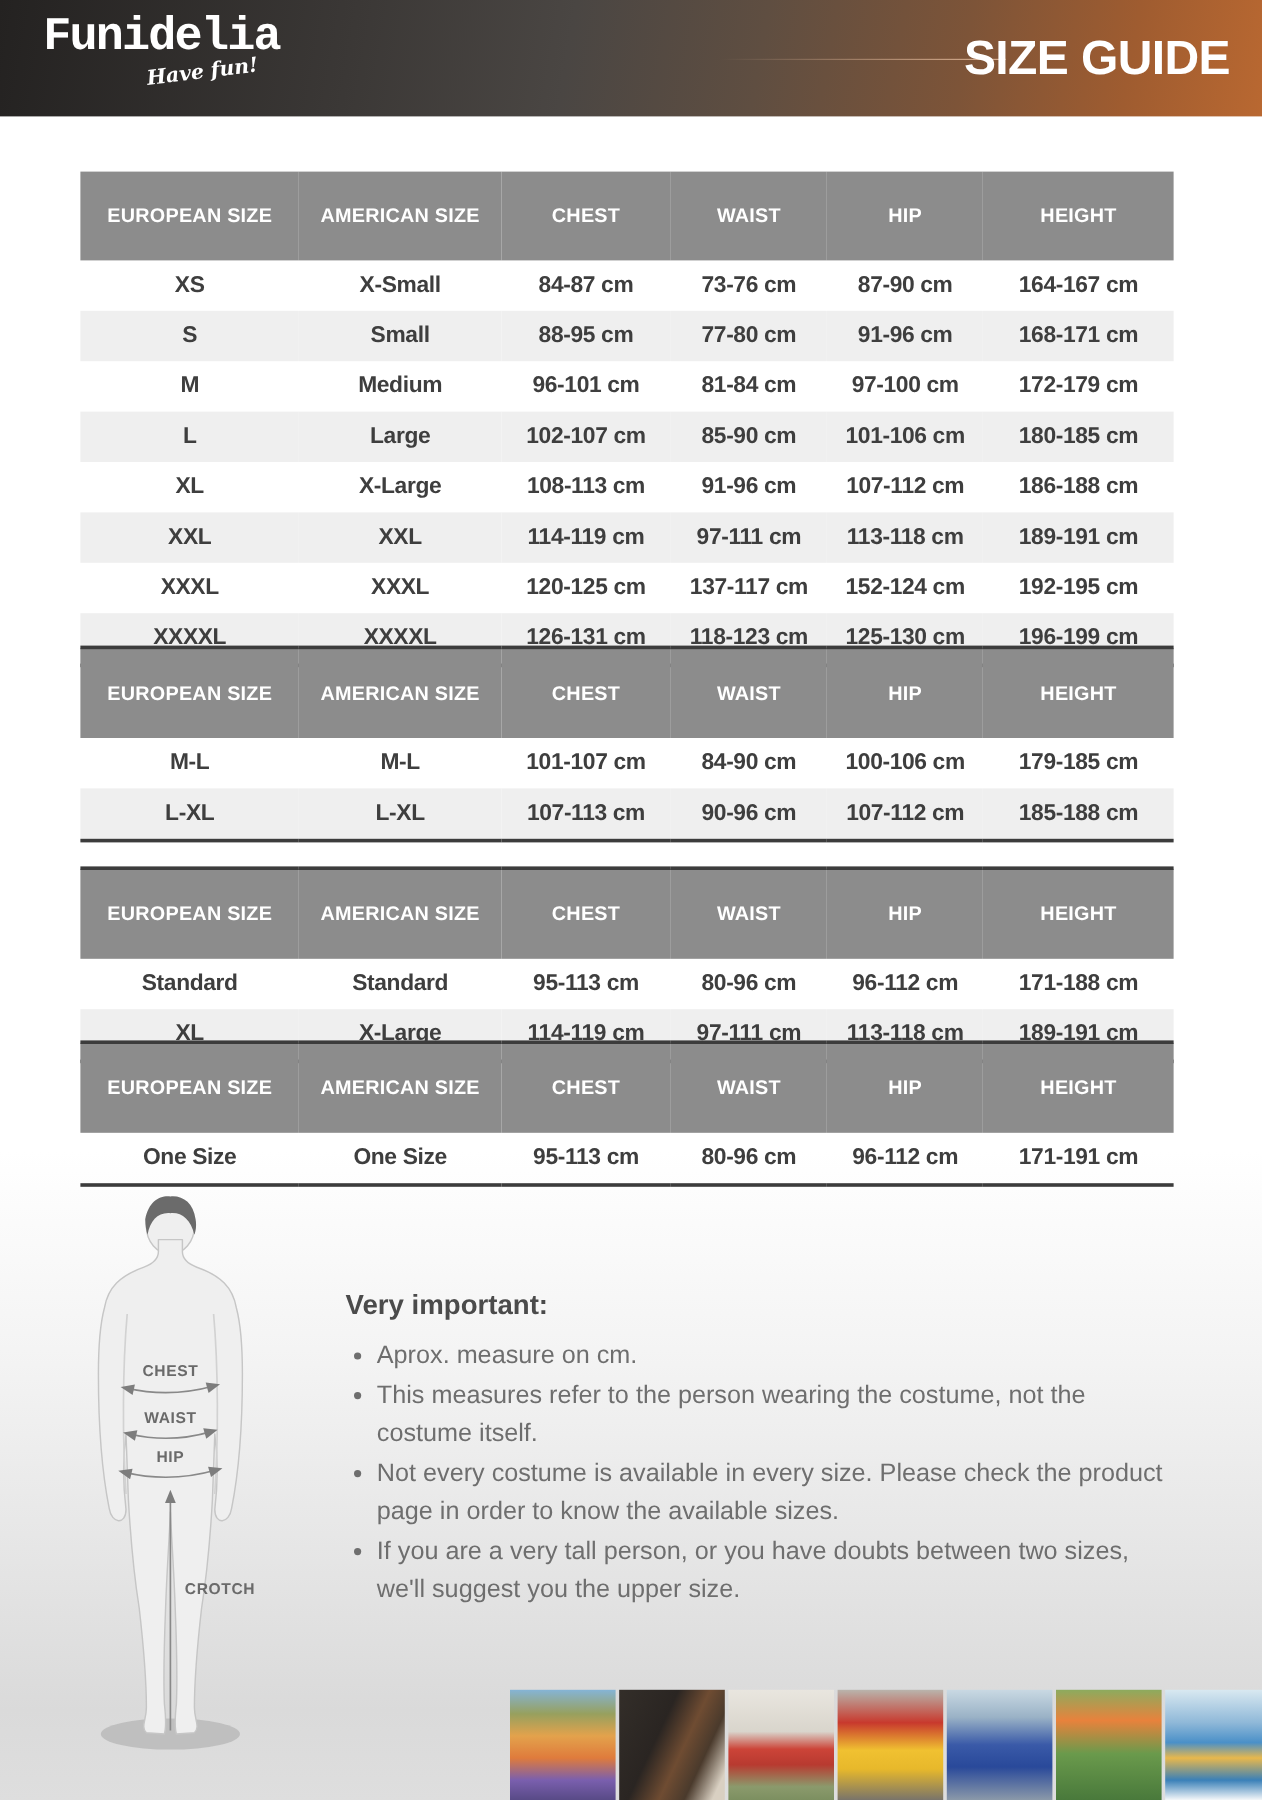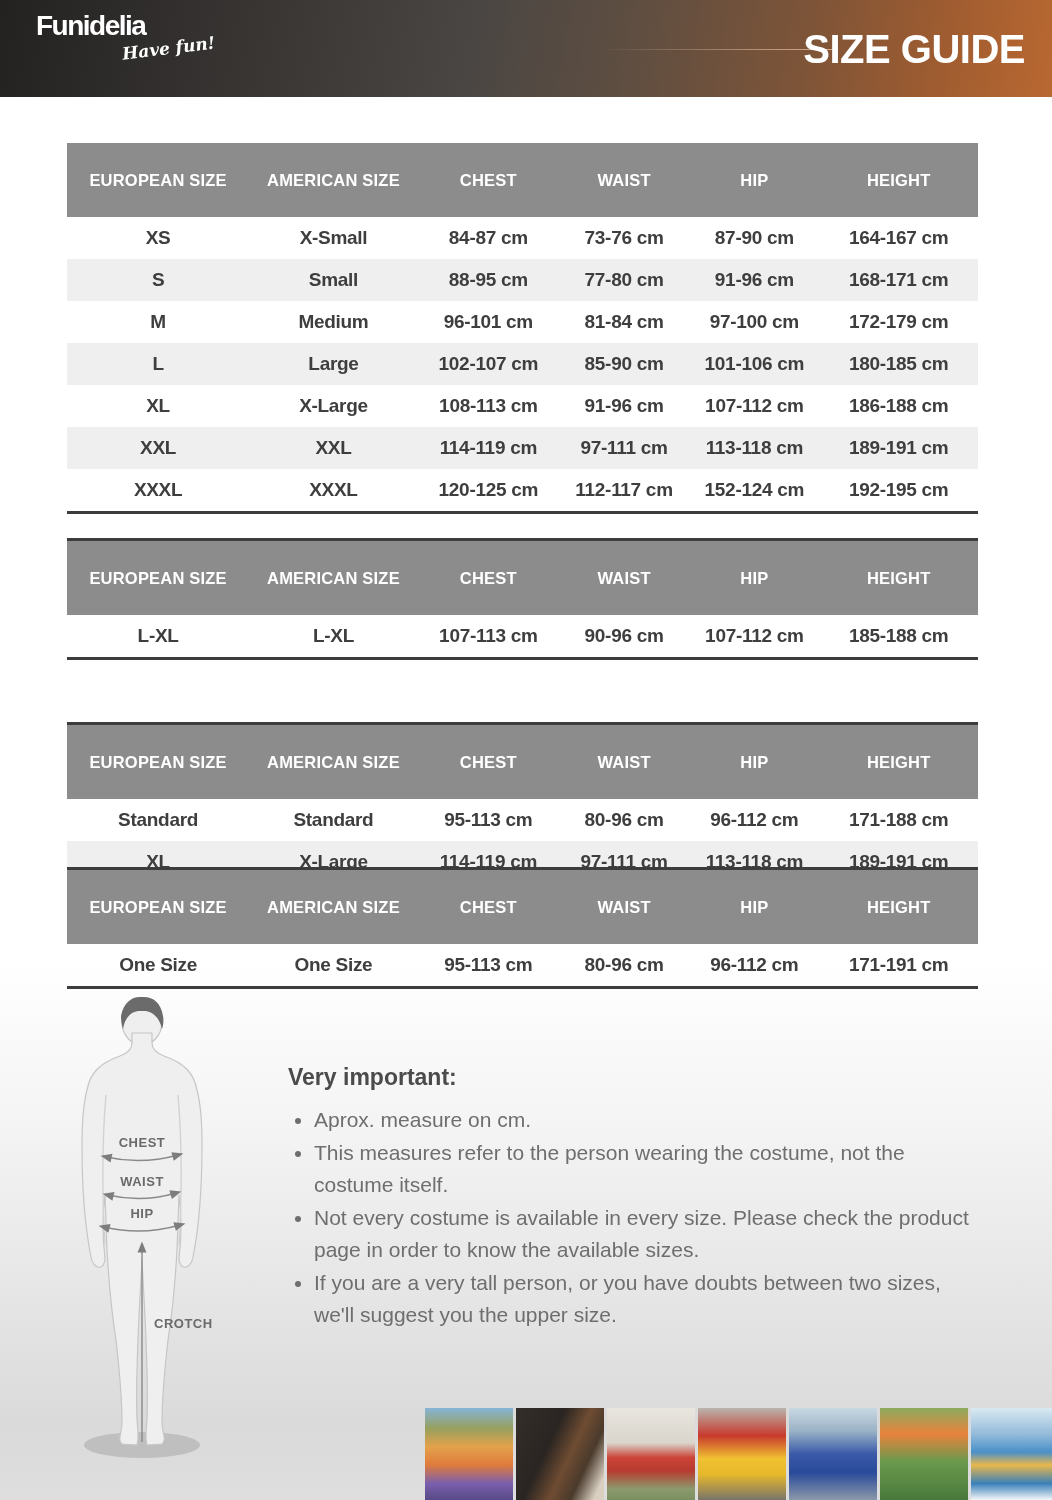--- a/index.html
+++ b/index.html
@@ -7,21 +7,21 @@
     position:relative; width:1052px; height:1500px; overflow:hidden;
     font-family:"Liberation Sans", sans-serif;
     background:linear-gradient(180deg,#ffffff 0%,#ffffff 64%,#f4f4f4 75%,#e6e6e6 86%,#dadada 95%,#dedede 100%);
   }
   
   .banner{
     position:absolute; top:0; left:0; width:100%; height:97px;
     background:linear-gradient(100deg,#242221 0%,#3b3836 28%,#4a4643 45%,#5f4e41 60%,#7d5438 76%,#9f5c30 89%,#b96831 100%);
   }
   .logo-wrap{position:absolute; left:36px; top:12px; color:#fff;}
-  .logo-text{font-family:Liberation Sans, sans-serif; font-weight:bold; font-size:28px; letter-spacing:-1.5px; line-height:1;}
+  .logo-text{font-family:Liberation Mono, monospace; font-weight:bold; font-size:39px; letter-spacing:-1.5px; line-height:1;}
   .logo-tagline{font-family:"DejaVu Serif", serif; font-style:italic; font-weight:bold; font-size:17px;
     transform:rotate(-7deg); margin:-2px 0 0 86px;}
   .title-line{position:absolute; left:600px; top:49px; width:238px; height:1px;
     background:linear-gradient(to right, rgba(226,186,156,0), rgba(226,186,156,0.9));}
   .page-title{position:absolute; right:27px; top:29px; margin:0; color:#fff;
     font-size:40px; font-weight:800; letter-spacing:-0.5px; line-height:1;}
   
   .size-table{
     position:absolute; left:67px; width:911px;
     border-collapse:collapse; table-layout:fixed;
@@ -33,21 +33,21 @@
     font-size:16.5px; font-weight:bold; letter-spacing:0.2px; text-align:center; padding:16px;
   }
   .size-table td{
     height:42px; text-align:center; vertical-align:middle; padding:0;
     color:#3e3e3e; font-size:19px; font-weight:bold; letter-spacing:-0.3px;
   }
   .size-table tbody tr:nth-child(even){background:#efefef;}
   #t0{top:143px;} #t1{top:538px;} #t2{top:722px;} #t3{top:867px;}
   
   .notes{position:absolute; left:288px; top:1062px; width:694px;}
-  .notes h2{margin:2px 0 13px 0; font-size:23px; font-weight:bold; color:#4b4b4b;}
+  .notes h2{margin:12px 0 13px 0; font-size:23px; font-weight:bold; color:#4b4b4b;}
   .notes ul{margin:4px; padding-left:22px;}
   .notes li{font-size:21px; line-height:32.5px; color:#6e6e6e; margin:0;}
   
   .figure-svg{position:absolute; left:42px; top:995px;}
   .meas-label{font-family:"Liberation Sans", sans-serif; font-size:13px; font-weight:bold;
     fill:#6a6a6a; letter-spacing:0.5px;}
   
   .photo-strip{position:absolute; left:425px; top:1408px; right:0; height:92px;
     display:flex; gap:3px; overflow:hidden;}
   .photo{flex:0 0 88px; width:88px; height:92px;}
@@ -138,23 +138,31 @@
           <td>XXL</td>
           <td>114-119 cm</td>
           <td>97-111 cm</td>
           <td>113-118 cm</td>
           <td>189-191 cm</td>
         </tr>
         <tr>
           <td>XXXL</td>
           <td>XXXL</td>
           <td>120-125 cm</td>
-          <td>112-117 cm</td>
+          <td>137-117 cm</td>
           <td>152-124 cm</td>
           <td>192-195 cm</td>
+        </tr>
+        <tr>
+          <td>XXXXL</td>
+          <td>XXXXL</td>
+          <td>126-131 cm</td>
+          <td>118-123 cm</td>
+          <td>125-130 cm</td>
+          <td>196-199 cm</td>
         </tr>
       </tbody>
   </table>
   <table class="size-table bordered-top" id="t1">
     <colgroup>
         <col style="width:20%">
         <col style="width:18.5%">
         <col style="width:15.5%">
         <col style="width:14.3%">
         <col style="width:14.3%">
@@ -164,20 +172,28 @@
         <tr>
           <th>EUROPEAN SIZE</th>
           <th>AMERICAN SIZE</th>
           <th>CHEST</th>
           <th>WAIST</th>
           <th>HIP</th>
           <th>HEIGHT</th>
         </tr>
       </thead>
       <tbody>
+        <tr>
+          <td>M-L</td>
+          <td>M-L</td>
+          <td>101-107 cm</td>
+          <td>84-90 cm</td>
+          <td>100-106 cm</td>
+          <td>179-185 cm</td>
+        </tr>
         <tr>
           <td>L-XL</td>
           <td>L-XL</td>
           <td>107-113 cm</td>
           <td>90-96 cm</td>
           <td>107-112 cm</td>
           <td>185-188 cm</td>
         </tr>
       </tbody>
   </table>

